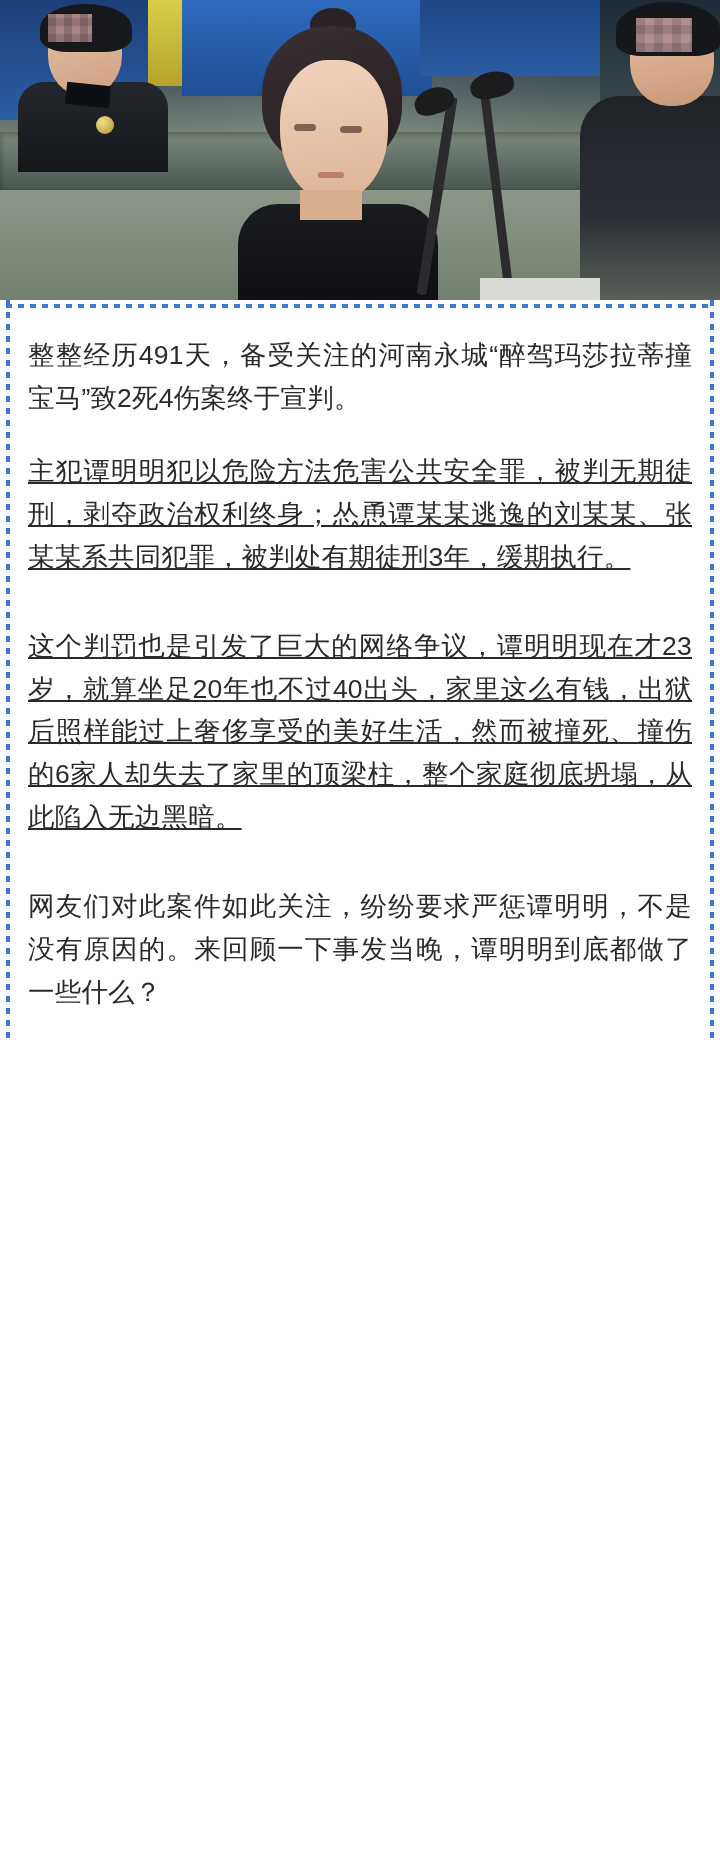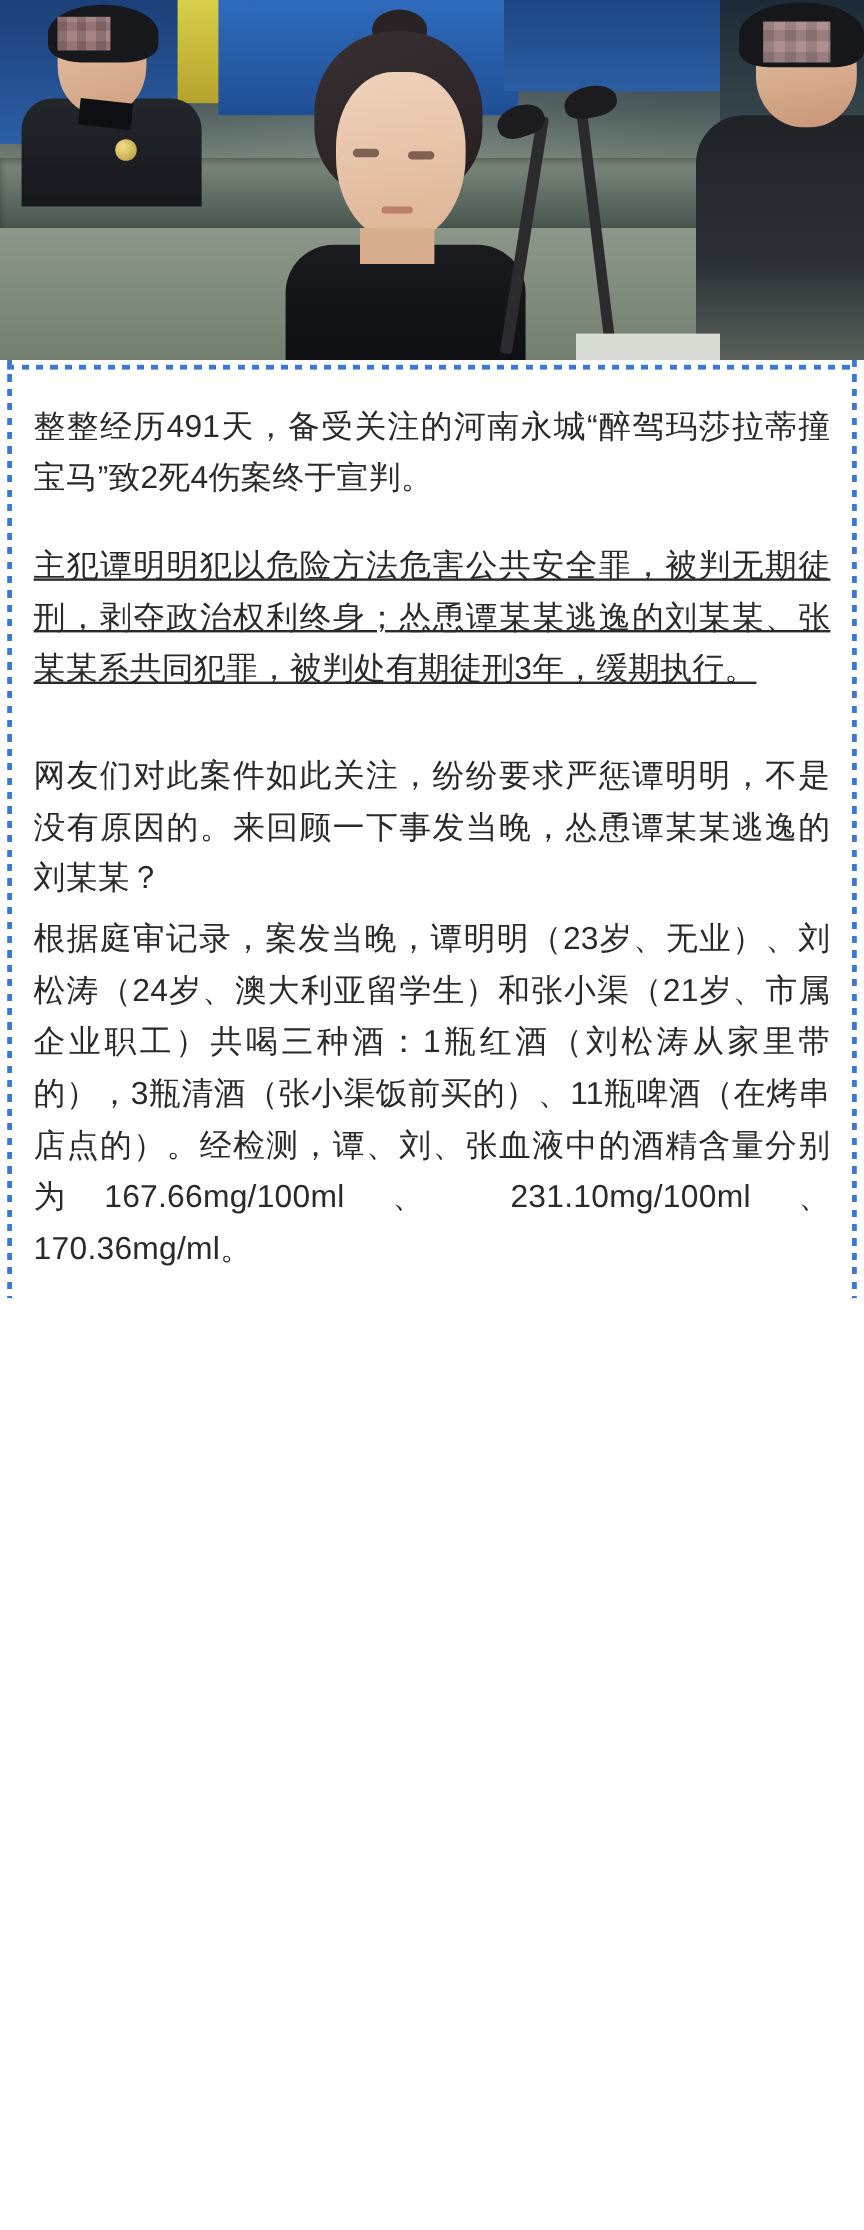--- a/index.html
+++ b/index.html
@@ -337,17 +337,17 @@
     <div class="desk-white"></div>
   </div>
 
   <div class="article">
     <div class="dots-top"></div>
     <div class="dots-left"></div>
     <div class="dots-right"></div>
 
     <p class="para">整整经历491天，备受关注的河南永城“醉驾玛莎拉蒂撞宝马”致2死4伤案终于宣判。</p>
     <p class="para gap">主犯谭明明犯以危险方法危害公共安全罪，被判无期徒刑，剥夺政治权利终身；怂恿谭某某逃逸的刘某某、张某某系共同犯罪，被判处有期徒刑3年，缓期执行。</p>
-    <p class="para tight">网友们对此案件如此关注，纷纷要求严惩谭明明，不是没有原因的。来回顾一下事发当晚，怂恿谭某某逃逸的刘某某？</p>
-    <p class="para last">根据庭审记录，案发当晚，谭明明（23岁、无业）、刘松涛（24岁、澳大利亚留学生）和张小渠（21岁、市属企业职工）共喝三种酒：1瓶红酒（刘松涛从家里带的），3瓶清酒（张小渠饭前买的）、11瓶啤酒（在烤串店点的）。经检测，谭、刘、张血液中的酒精含量分别为167.66mg/100ml 、 231.10mg/100ml 、170.36mg/ml。</p>
+    <p class="para gap">这个判罚也是引发了巨大的网络争议，谭明明现在才23岁，就算坐足20年也不过40出头，家里这么有钱，出狱后照样能过上奢侈享受的美好生活，然而被撞死、撞伤的6家人却失去了家里的顶梁柱，整个家庭彻底坍塌，从此陷入无边黑暗。</p>
+    <p class="para tight">网友们对此案件如此关注，纷纷要求严惩谭明明，不是没有原因的。来回顾一下事发当晚，谭明明到底都做了一些什么？</p>
   </div>
 
 </div>
 
 </body></html>

